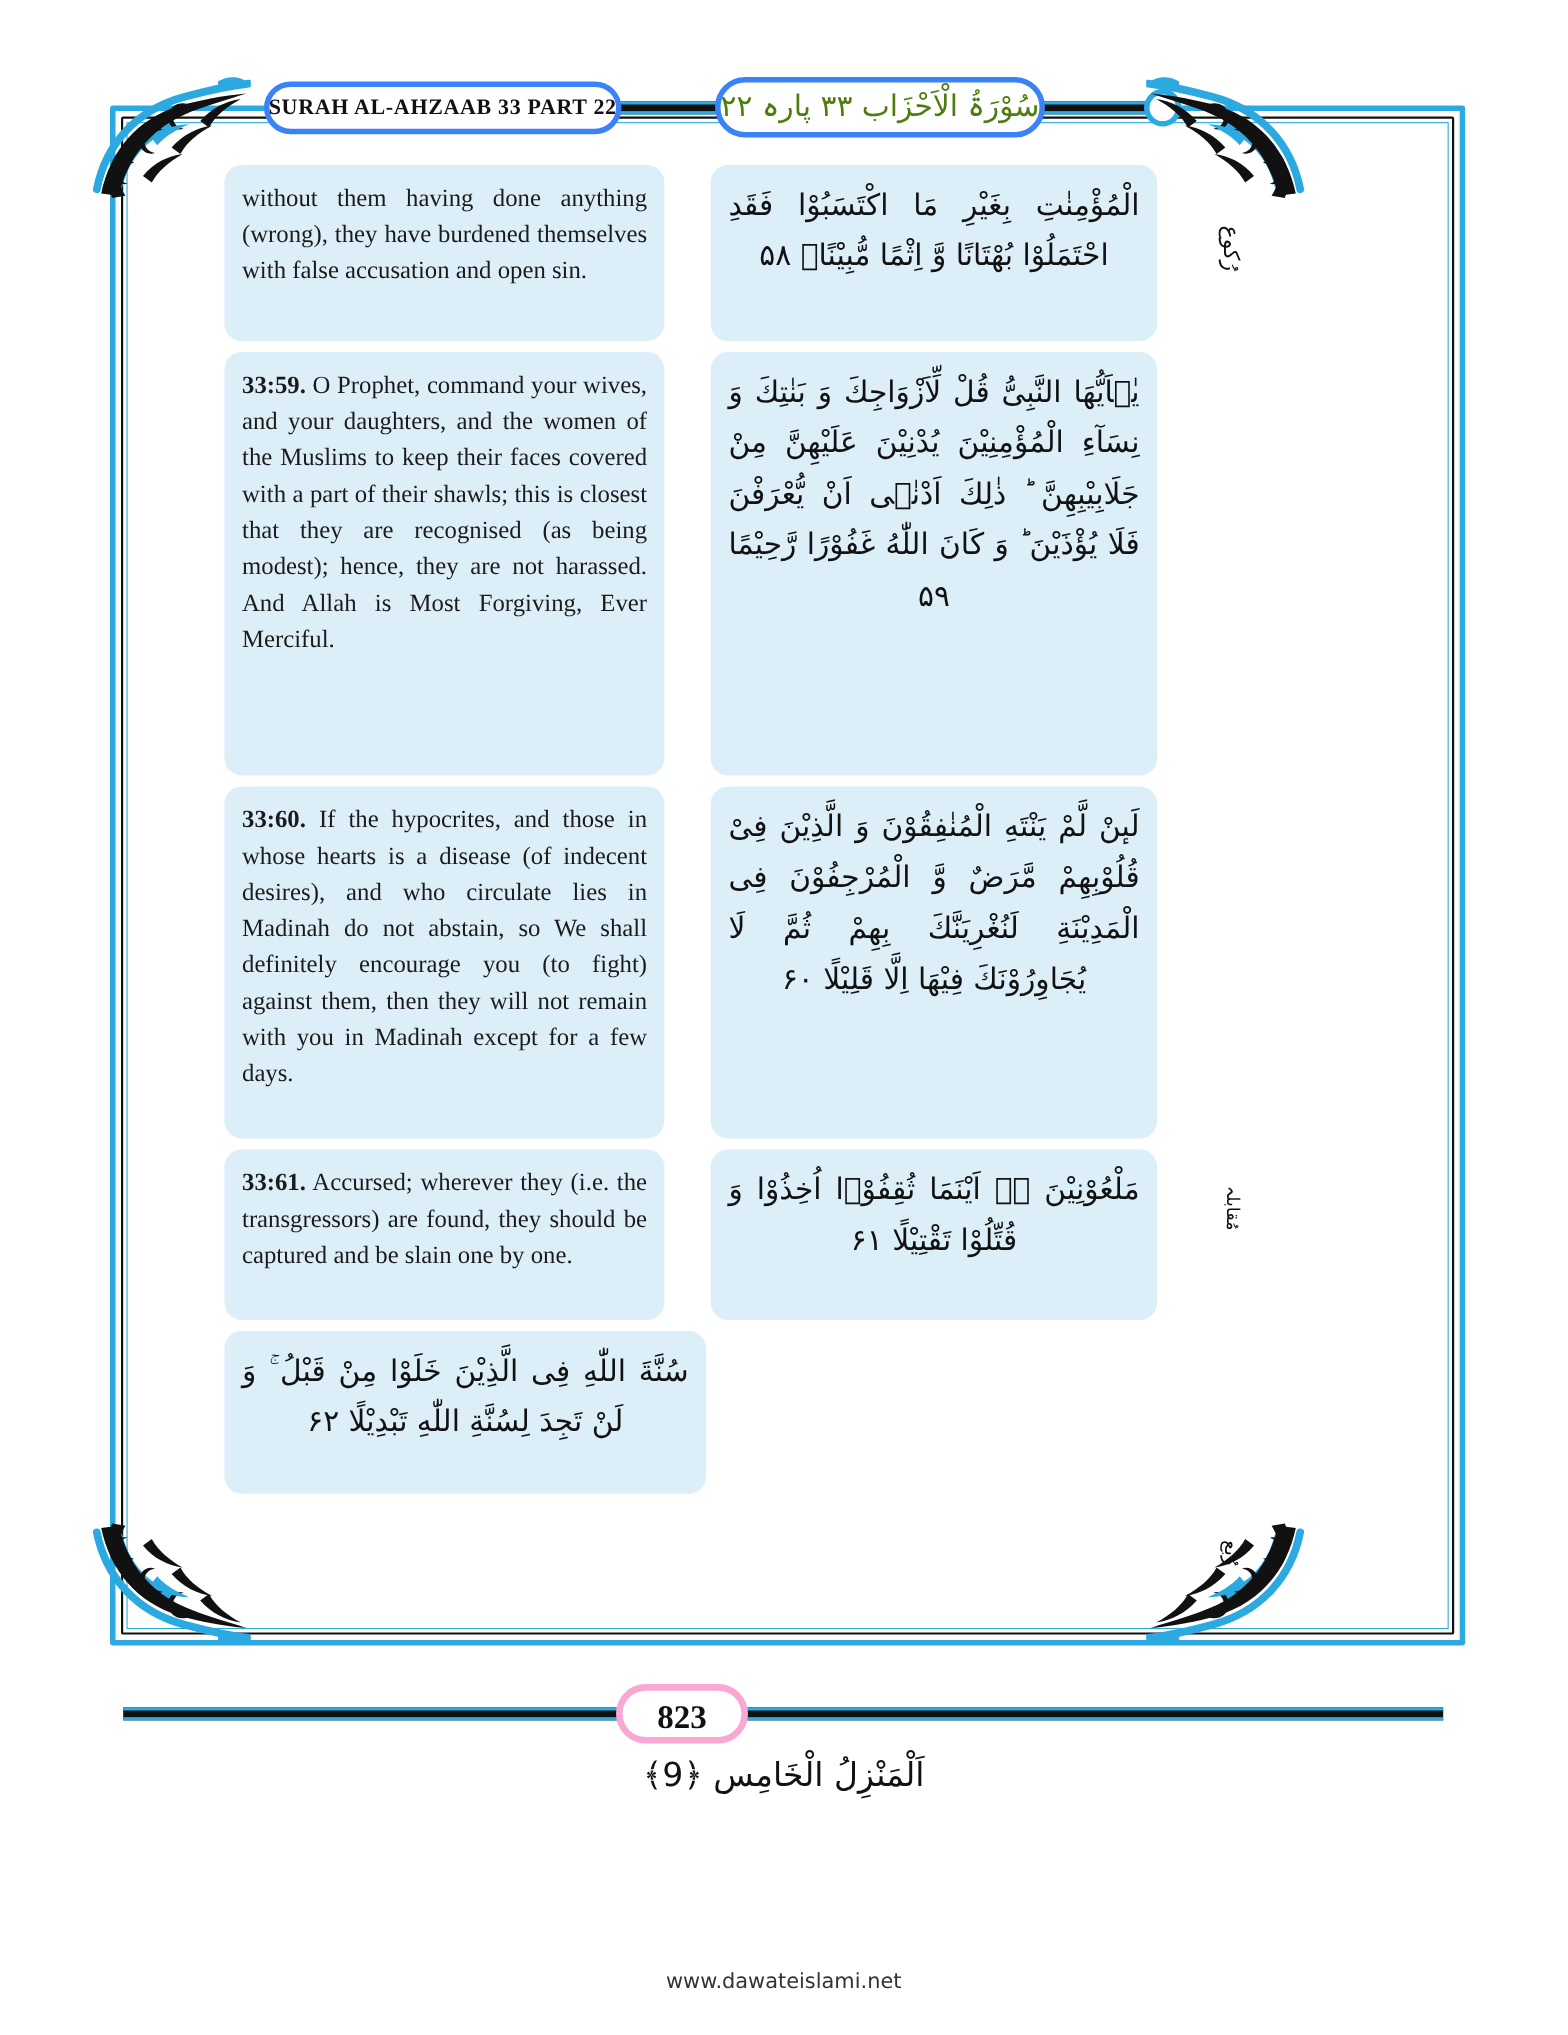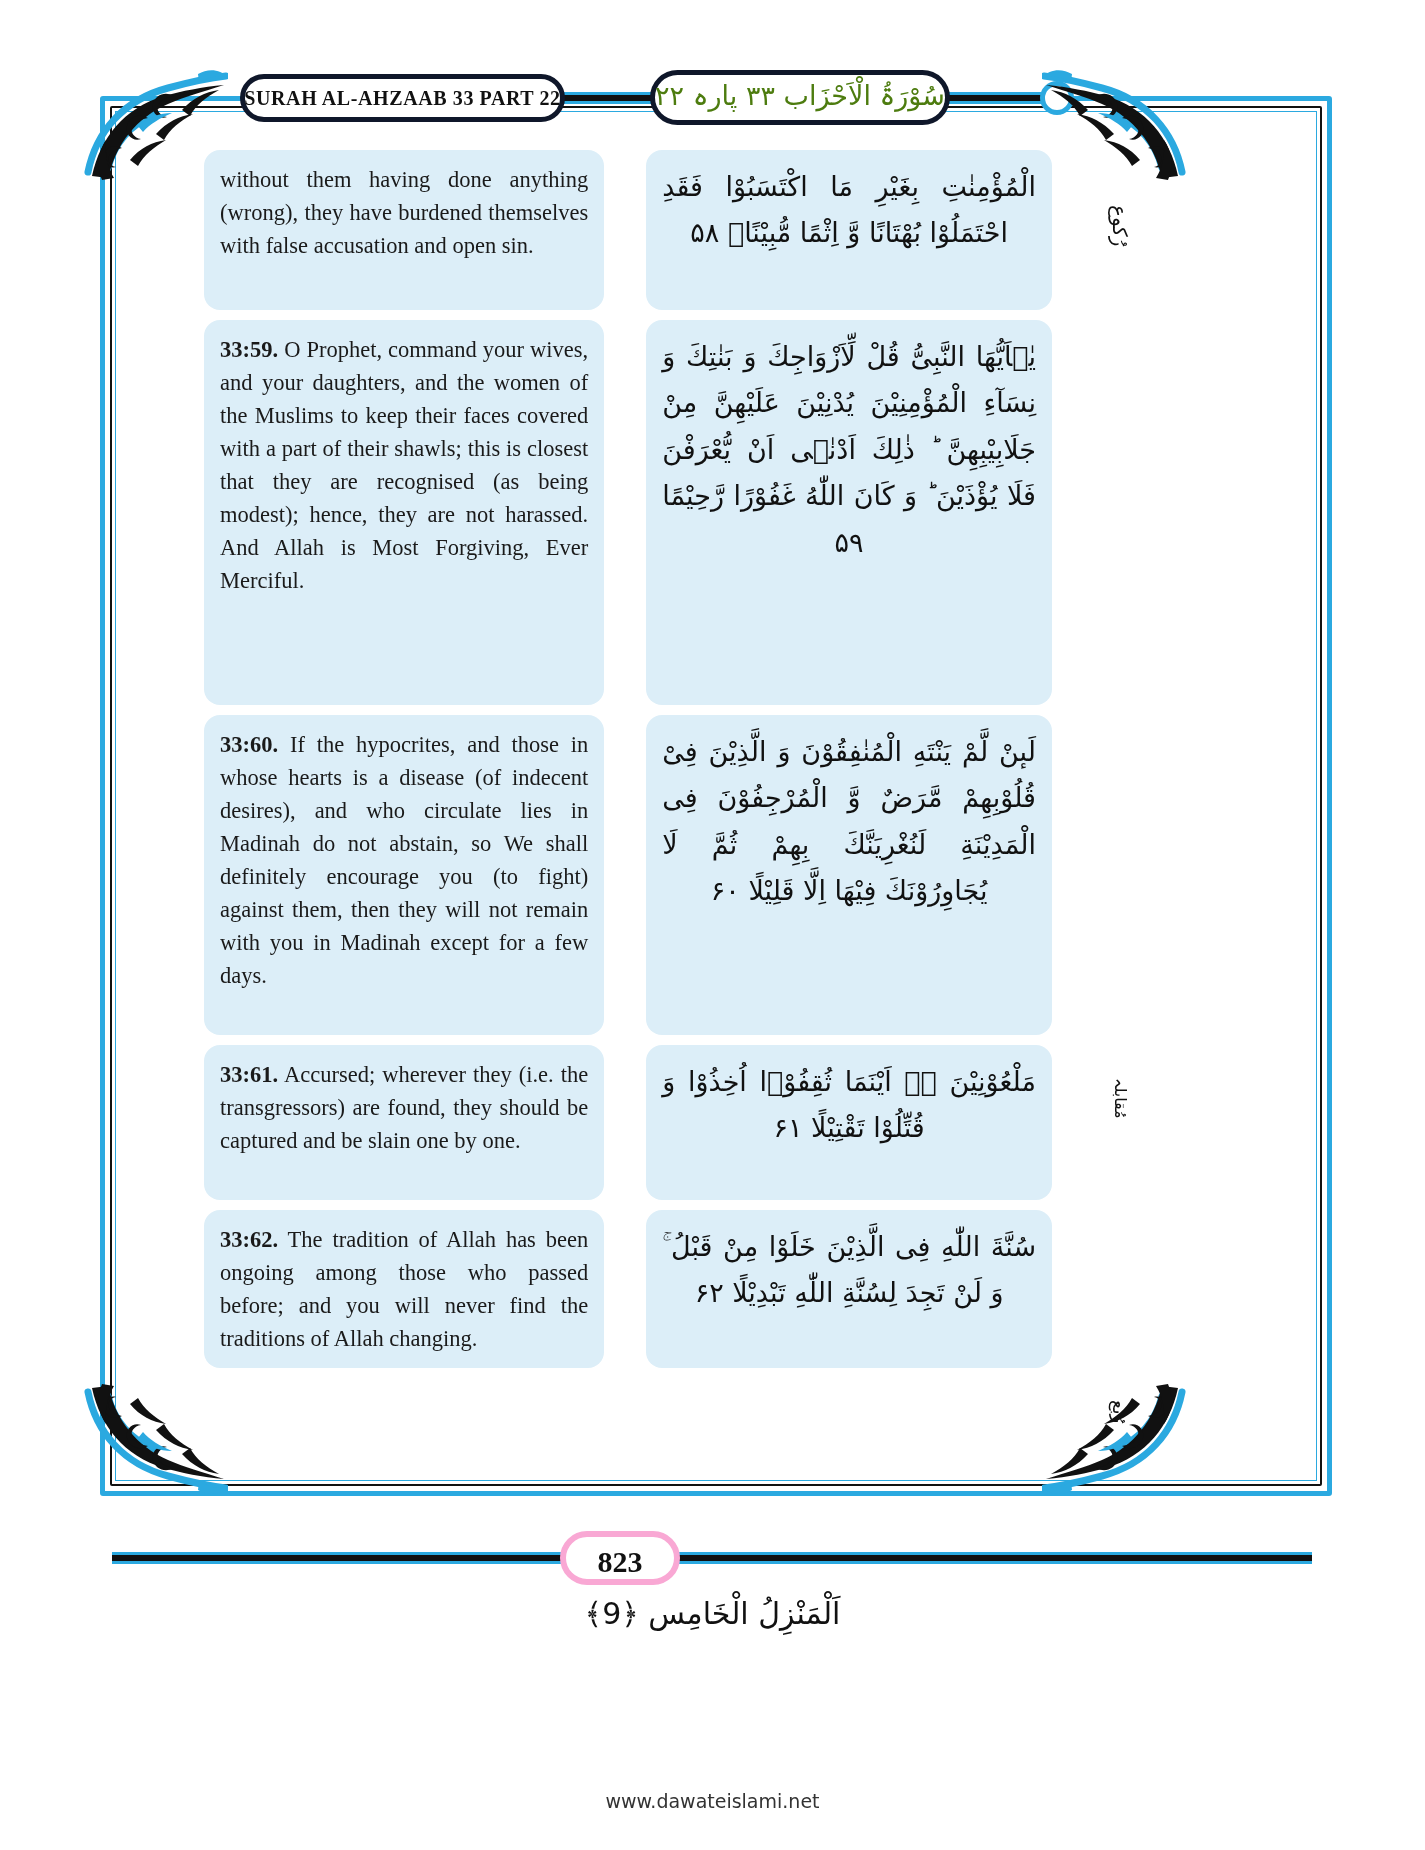--- a/index.html
+++ b/index.html
@@ -40,21 +40,21 @@
     position: absolute;
     left: 115px; top: 111px;
     width: 1202px; height: 1370px;
     border: 1px solid #2BA9E0;
   }
 
   
   .hdr-pill {
     position: absolute;
     background: #fff;
-    border: 5px solid #0f172a;
+    border: 5px solid #3b82f6;
     border-radius: 40px;
     display: flex; align-items: center; justify-content: center;
     z-index: 6;
   }
   #hdr-en {
     left: 240px; top: 74px; width: 325px; height: 48px;
   }
   #hdr-en .txt {
     font-family: "Liberation Serif", serif;
     font-weight: bold;
@@ -334,24 +334,20 @@
 
     <div class="verse-row" id="row-61">
       <div class="cell cell-en">
         <span class="vnum">33:61.</span>
         <span>Accursed; wherever they (i.e. the transgressors) are found, they should be captured and be slain one by one.</span>
       </div>
       <div class="cell cell-ar">مَلْعُوْنِیْنَ ۚۛ اَیْنَمَا ثُقِفُوْۤا اُخِذُوْا وَ قُتِّلُوْا تَقْتِیْلًا ۶۱</div>
     </div>
 
     <div class="verse-row" id="row-62">
-      <div class="cell cell-en">
-        <span class="vnum">33:62.</span>
-        <span>The tradition of Allah has been ongoing among those who passed before; and you will never find the traditions of Allah changing.</span>
-      </div>
       <div class="cell cell-ar">سُنَّةَ اللّٰهِ فِی الَّذِیْنَ خَلَوْا مِنْ قَبْلُ ۚ وَ لَنْ تَجِدَ لِسُنَّةِ اللّٰهِ تَبْدِیْلًا ۶۲</div>
     </div>
 
   </div>
 
   <div class="margin-mark" id="mark-ruku">رُکوع</div>
   <div class="margin-mark" id="mark-muqabla">مُقابلہ</div>
   <div class="margin-mark" id="mark-bottom">رُبع</div>
 
   <div id="footer-rule"></div>

